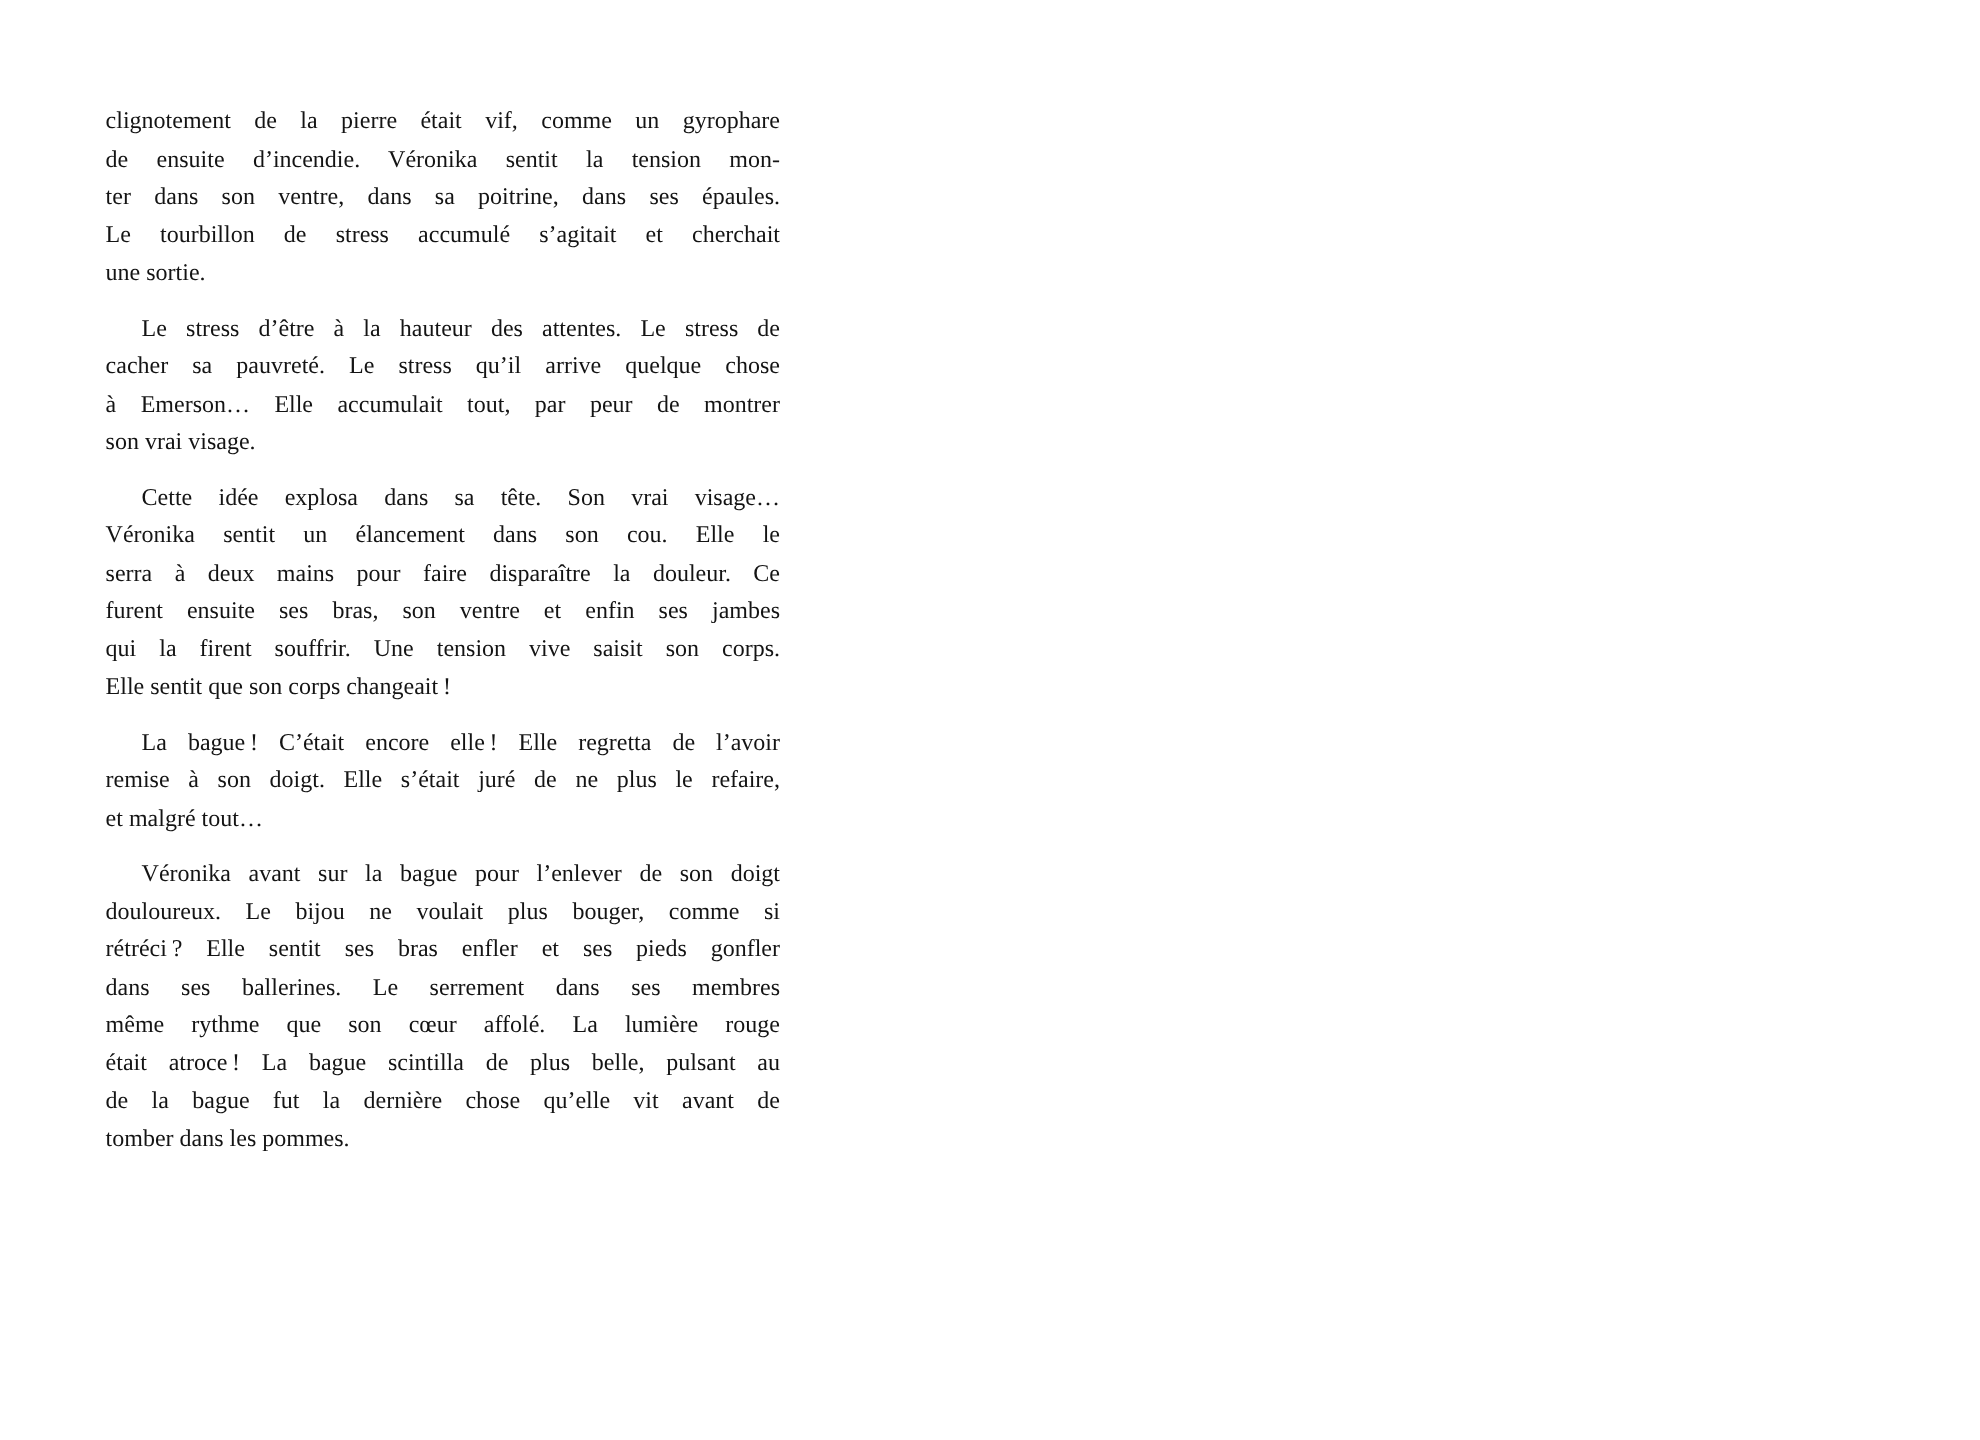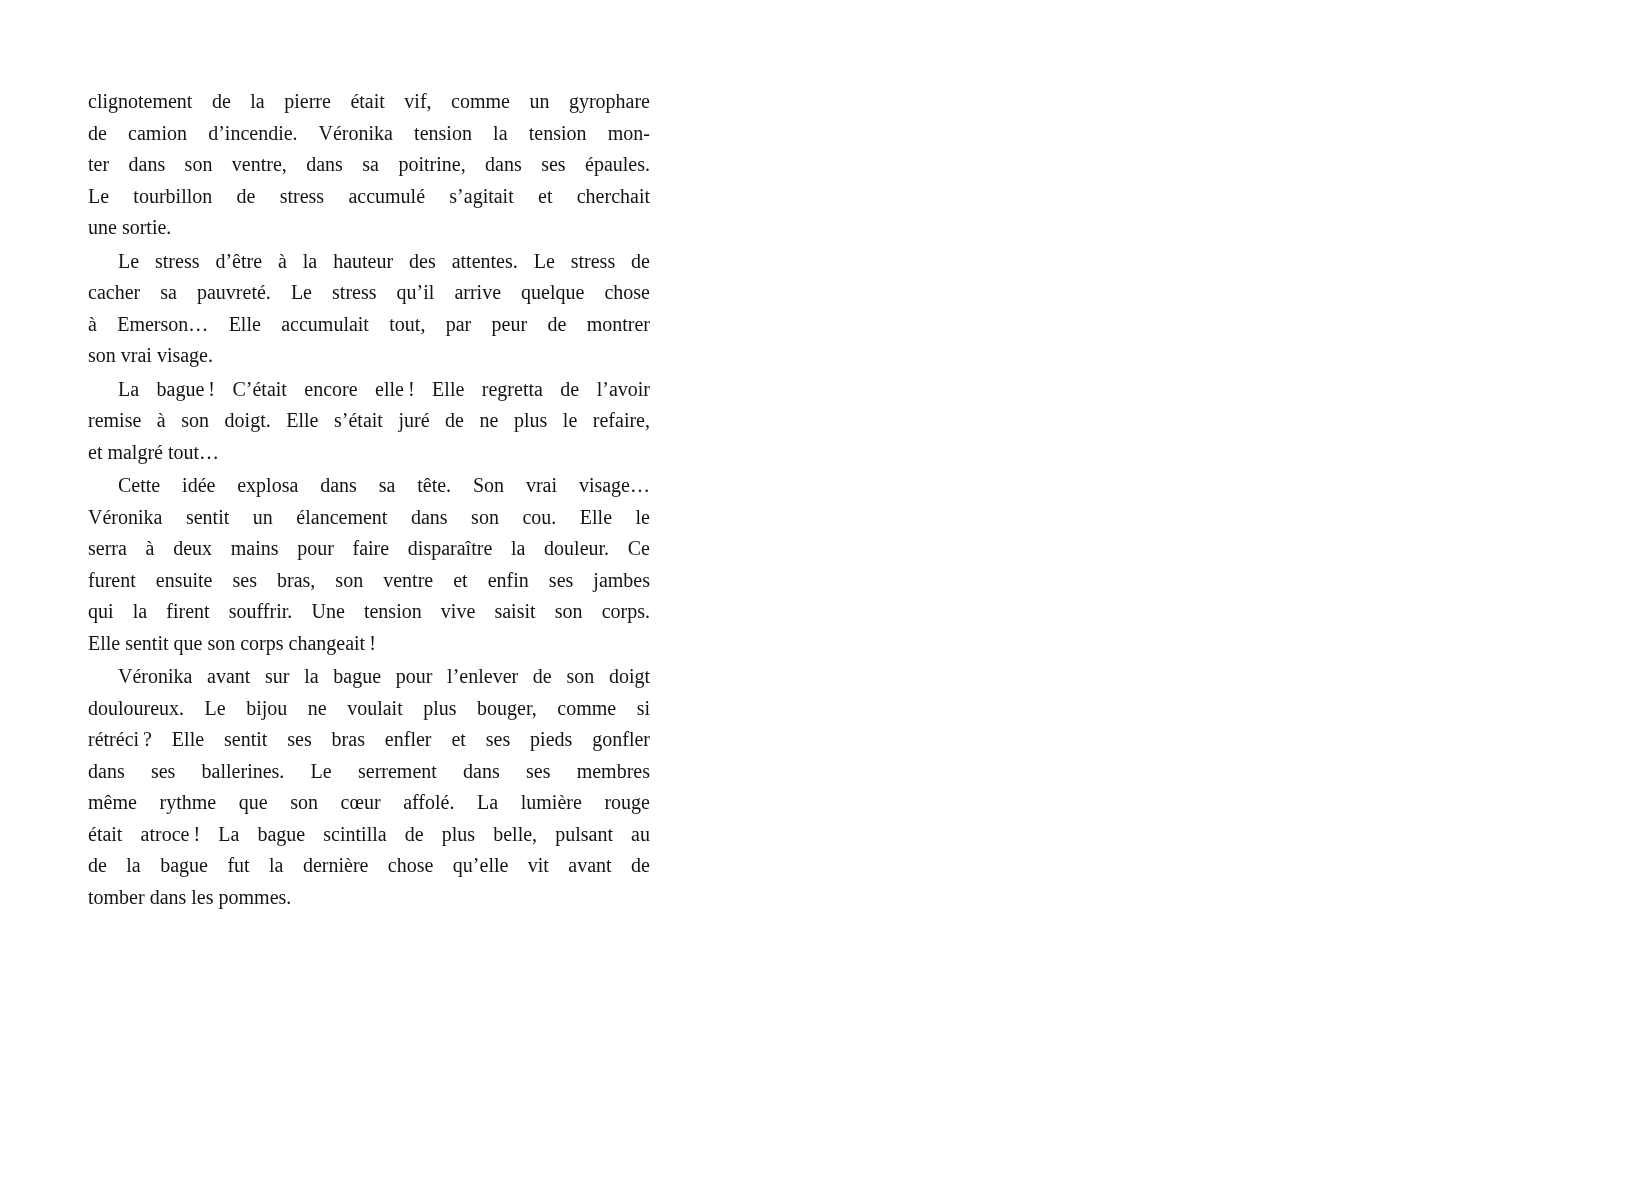--- a/index.html
+++ b/index.html
@@ -17,55 +17,55 @@
 
   .text-col {
     position: absolute;
     font-size: 20px;
     line-height: 31.5px;
     color: var(--ink, #141414);
   }
   .col-left  { left: 88px;  top: 86px;  width: 562px; }
 
   .para { margin: 0; }
-  .para + .para { margin-top: 2px; }
+  .para + .para { margin-top: 15px; }
   .line { text-align: justify; text-align-last: justify; }
   .line.last { text-align-last: left; }
   .para.indent .line:first-child { text-indent: 30px; }
 </style>
 </head>
 <body>
 
 <div class="page page-left">
   <div class="text-col col-left">
       <div class="para">
         <div class="line">clignotement de la pierre était vif, comme un gyrophare</div>
-        <div class="line">de camion d’incendie. Véronika tension la tension mon-</div>
+        <div class="line">de ensuite d’incendie. Véronika sentit la tension mon-</div>
         <div class="line">ter dans son ventre, dans sa poitrine, dans ses épaules.</div>
         <div class="line">Le tourbillon de stress accumulé s’agitait et cherchait</div>
         <div class="line last">une sortie.</div>
       </div>
       <div class="para indent">
         <div class="line">Le stress d’être à la hauteur des attentes. Le stress de</div>
         <div class="line">cacher sa pauvreté. Le stress qu’il arrive quelque chose</div>
         <div class="line">à Emerson… Elle accumulait tout, par peur de montrer</div>
         <div class="line last">son vrai visage.</div>
       </div>
       <div class="para indent">
-        <div class="line">La bague ! C’était encore elle ! Elle regretta de l’avoir</div>
-        <div class="line">remise à son doigt. Elle s’était juré de ne plus le refaire,</div>
-        <div class="line last">et malgré tout…</div>
-      </div>
-      <div class="para indent">
         <div class="line">Cette idée explosa dans sa tête. Son vrai visage…</div>
         <div class="line">Véronika sentit un élancement dans son cou. Elle le</div>
         <div class="line">serra à deux mains pour faire disparaître la douleur. Ce</div>
         <div class="line">furent ensuite ses bras, son ventre et enfin ses jambes</div>
         <div class="line">qui la firent souffrir. Une tension vive saisit son corps.</div>
         <div class="line last">Elle sentit que son corps changeait !</div>
+      </div>
+      <div class="para indent">
+        <div class="line">La bague ! C’était encore elle ! Elle regretta de l’avoir</div>
+        <div class="line">remise à son doigt. Elle s’était juré de ne plus le refaire,</div>
+        <div class="line last">et malgré tout…</div>
       </div>
       <div class="para indent">
         <div class="line">Véronika avant sur la bague pour l’enlever de son doigt</div>
         <div class="line">douloureux. Le bijou ne voulait plus bouger, comme si</div>
         <div class="line">rétréci ? Elle sentit ses bras enfler et ses pieds gonfler</div>
         <div class="line">dans ses ballerines. Le serrement dans ses membres</div>
         <div class="line">même rythme que son cœur affolé. La lumière rouge</div>
         <div class="line">était atroce ! La bague scintilla de plus belle, pulsant au</div>
         <div class="line">de la bague fut la dernière chose qu’elle vit avant de</div>
         <div class="line last">tomber dans les pommes.</div>

